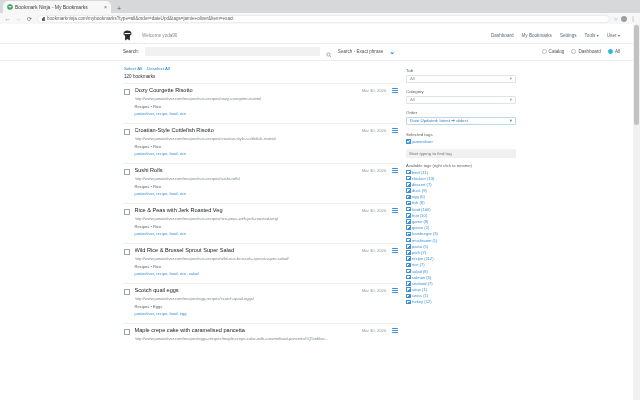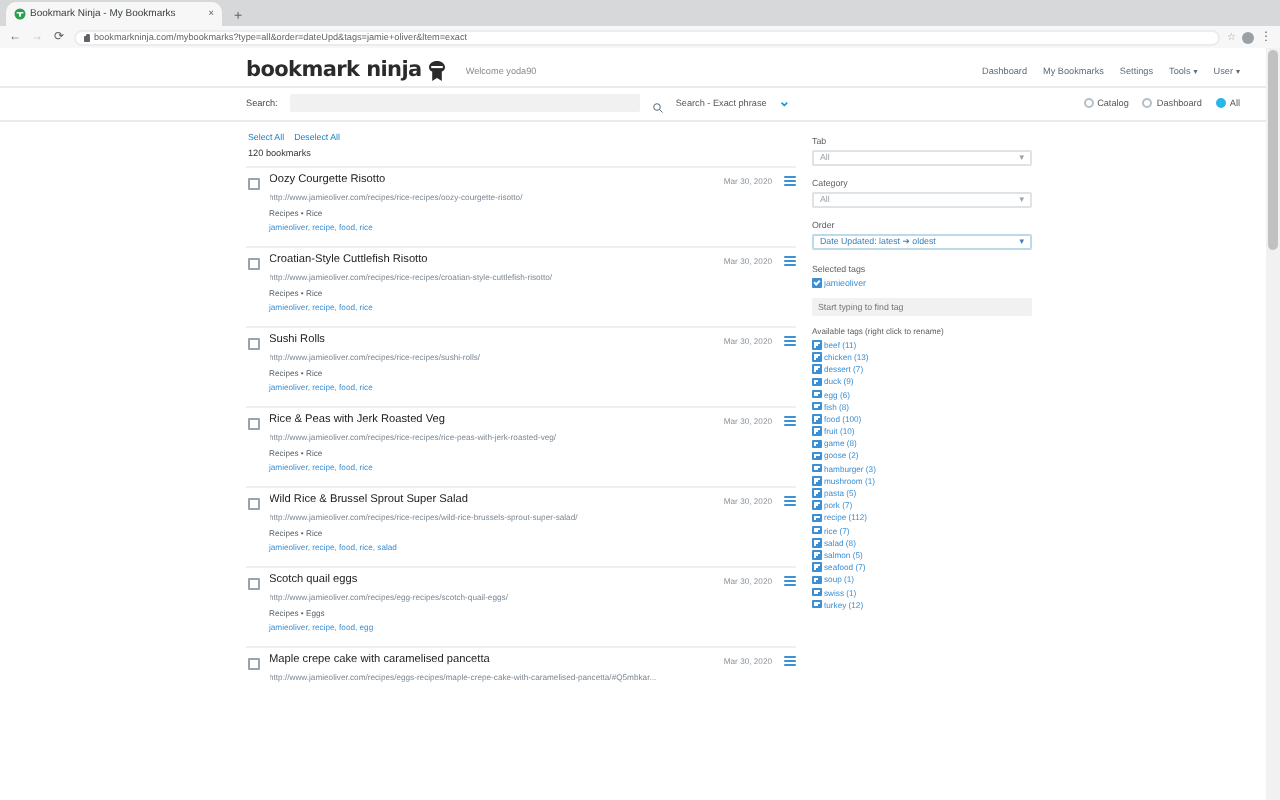--- a/index.html
+++ b/index.html
@@ -210,21 +210,20 @@
       <span class="avatar-chrome"></span>
       <span class="kebab">⋮</span>
     </div>
   </div>
 </div>
 
 <div class="page">
 
   <div class="app-header">
     <div class="logo-wrap">
-      <span class="logo-text">bookmark ninja</span>
       <span class="logo-mark">
         <svg width="9" height="11" viewBox="0 0 18 22">
           <path d="M9 1c4.4 0 8 2.6 8 6.2 0 2.1-1.3 3.6-3.2 4.3V21L9 18l-4.8 3V11.5C2.3 10.8 1 9.3 1 7.2 1 3.6 4.6 1 9 1z" fill="#2b2b2b"></path>
           <rect x="3.2" y="6" width="11.6" height="2.1" fill="#ffffff"></rect>
         </svg>
       </span>
       <span class="welcome">Welcome yoda90</span>
     </div>
     <div class="nav">
       <span class="nav-item">

